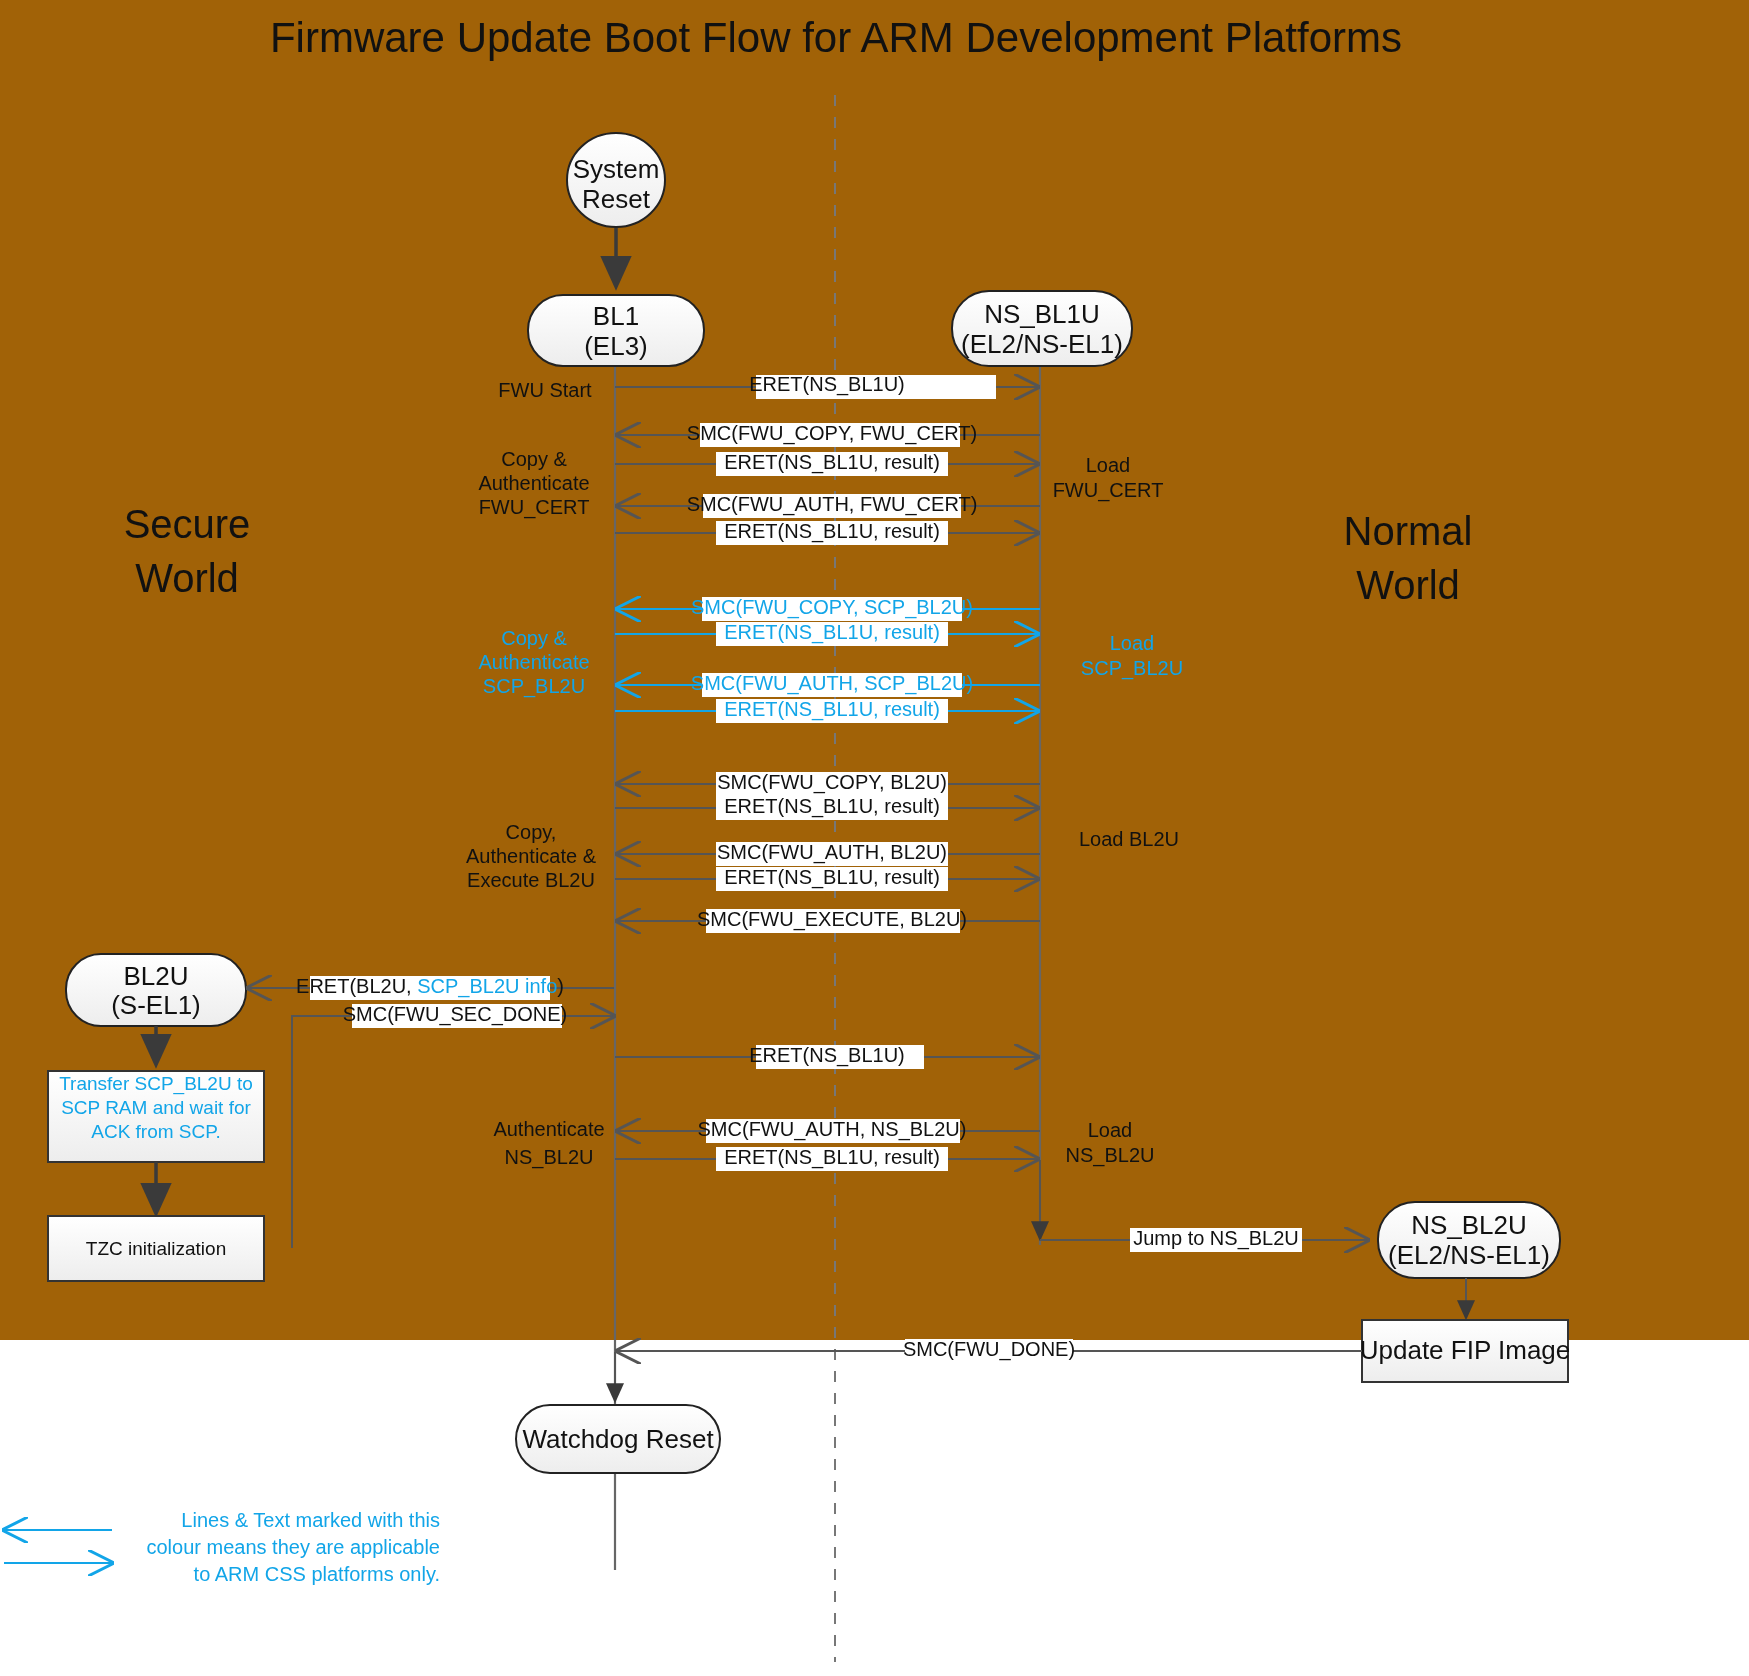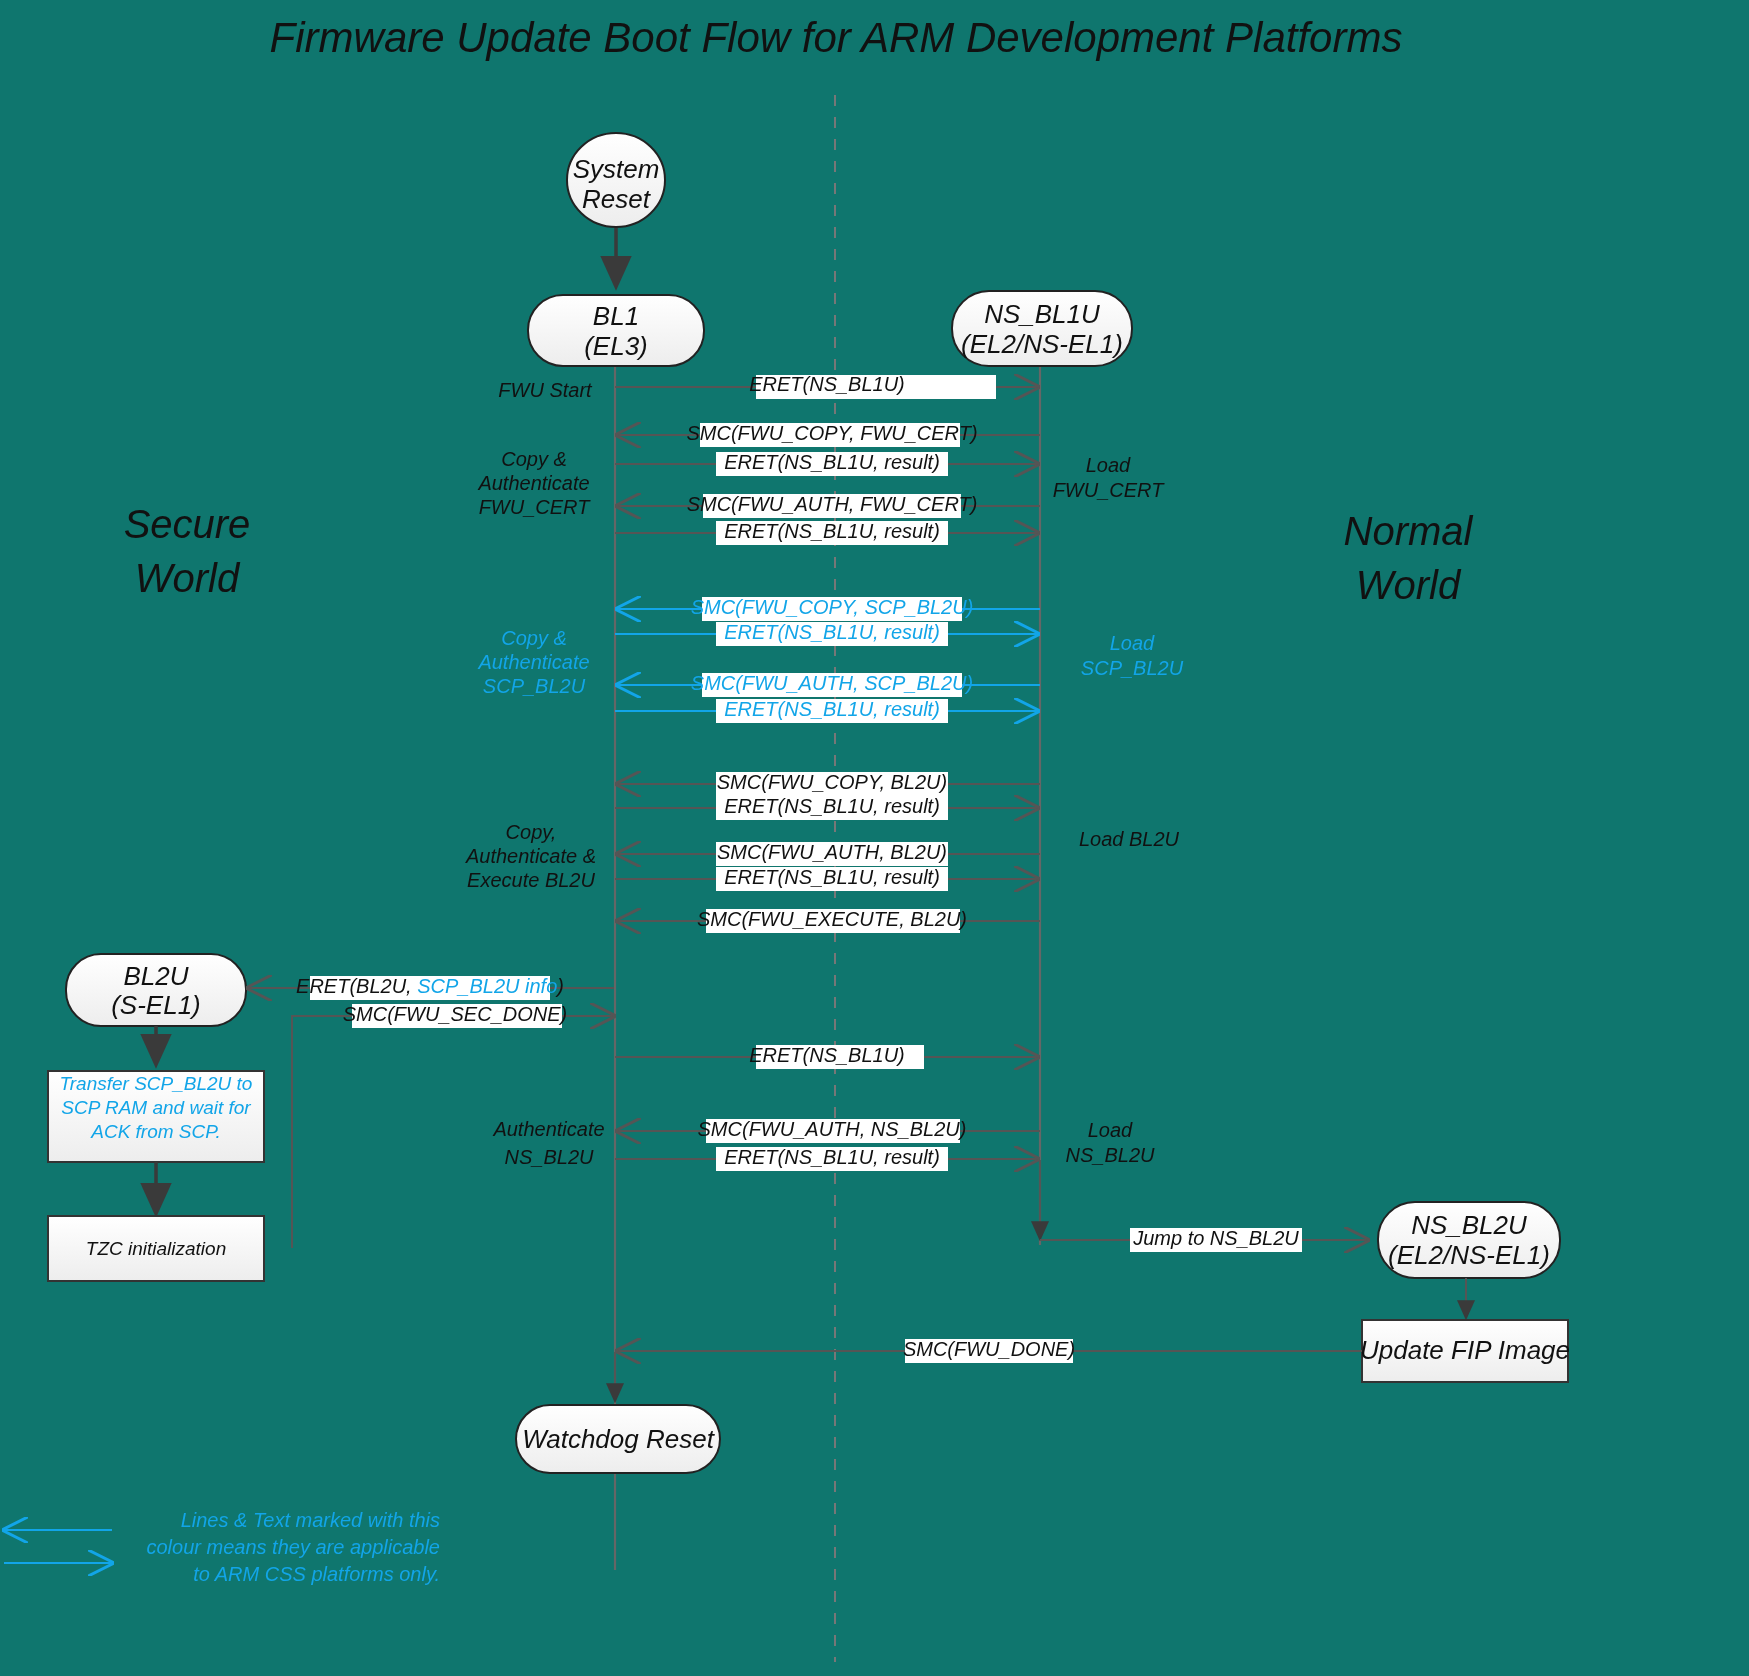--- a/index.html
+++ b/index.html
@@ -1,18 +1,18 @@
 <!DOCTYPE html>
 <html><head>
 <meta charset="utf-8">
 <style>
   html,body{margin:0;padding:0;background:#ffffff;}
   body{width:1749px;height:1676px;overflow:hidden;
        font-family:"Liberation Sans","DejaVu Sans",sans-serif;}
-  #stage{position:relative;width:1749px;height:1676px;background:#0f766e;font-style:italic;}
+  #stage{position:relative;width:1749px;height:1340px;background:#a16207;}
   svg#canvas{position:absolute;left:0;top:0;width:1749px;height:1676px;}
   text{font-family:"Liberation Sans","DejaVu Sans",sans-serif;fill:#111111;}
   .ttl{font-size:42px;text-anchor:middle;}
   .world{font-size:40px;text-anchor:middle;}
   .nodelbl{font-size:26px;text-anchor:middle;}
   .msg{font-size:20px;text-anchor:middle;}
   .side{font-size:20px;text-anchor:middle;}
   .boxtxt{font-size:19px;text-anchor:middle;}
   .legend{font-size:20px;text-anchor:end;}
   .cy{fill:#12A5E8;}

